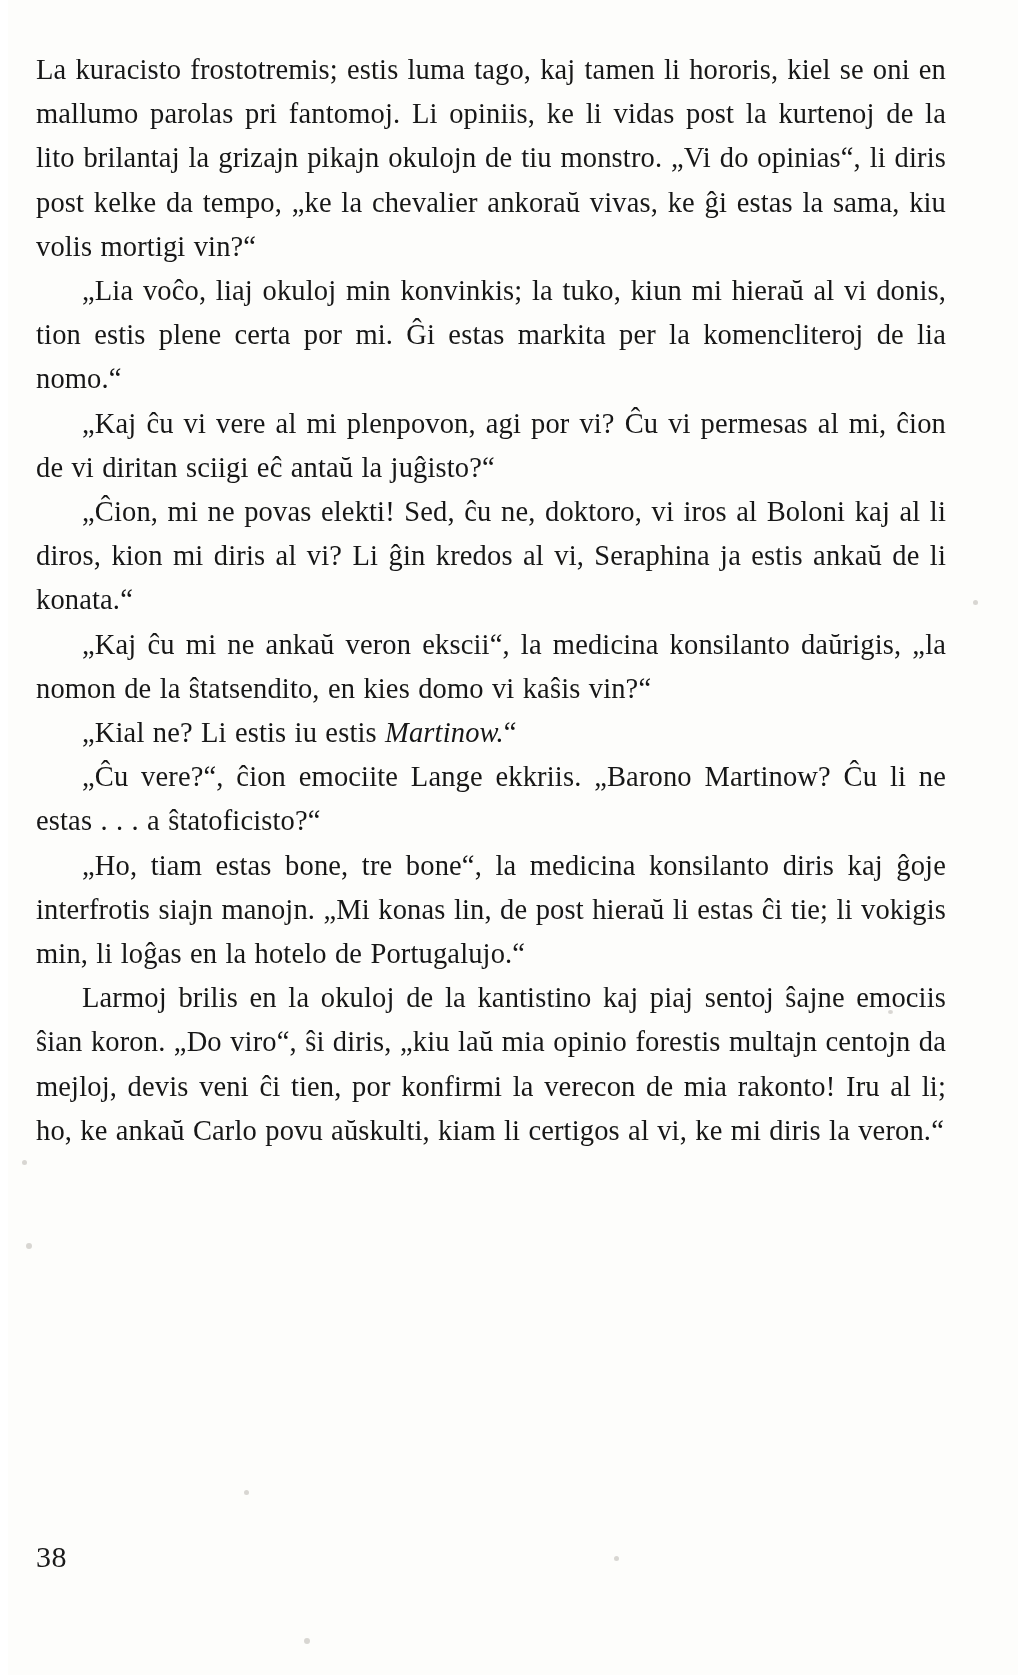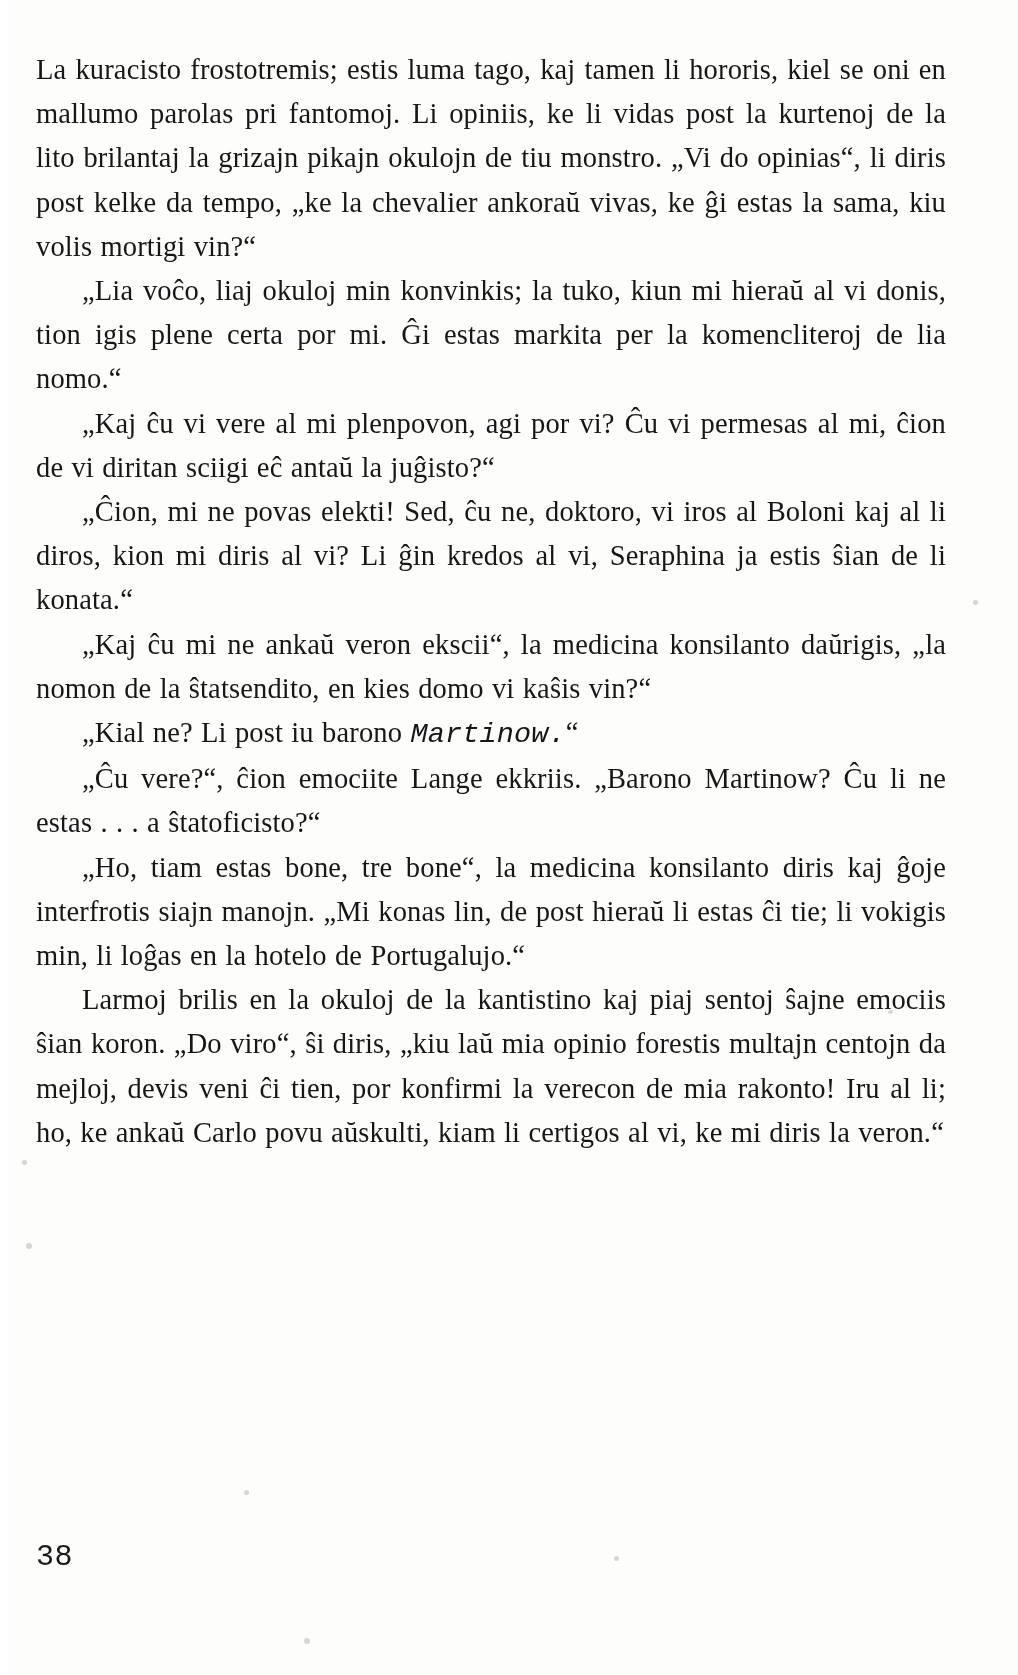--- a/index.html
+++ b/index.html
@@ -38,56 +38,55 @@
   }
   .para {
     margin: 0;
     text-indent: 0;
   }
   .para.indent {
     text-indent: 46px;
   }
   .ital {
     font-style: italic;
-    font-family: Liberation Mono, monospace;
   }
   .folio {
     position: absolute;
     left: 28px;
     top: 1540px;
     font-size: 30px;
-    font-family: Liberation Mono, monospace;
+    font-family: Liberation Serif, serif;
     color: #1a1a1a;
     letter-spacing: 0.5px;
   }
   .speck {
     position: absolute;
     background: #b9b7b1;
     border-radius: 50%;
     opacity: 0.55;
   }
 </style>
 </head>
 <body>
 
 <div class="page">
 
   <div class="text-block">
 
     <p class="para">La kuracisto frostotremis; estis luma tago, kaj tamen li hororis, kiel se oni en mallumo parolas pri fantomoj. Li opiniis, ke li vidas post la kurtenoj de la lito brilantaj la grizajn pikajn okulojn de tiu monstro. „Vi do opinias“, li diris post kelke da tempo, „ke la chevalier ankoraŭ vivas, ke ĝi estas la sama, kiu volis mortigi vin?“</p>
 
-    <p class="para indent">„Lia voĉo, liaj okuloj min konvinkis; la tuko, kiun mi hieraŭ al vi donis, tion igis plene certa por mi. Ĝi estas markita per la komencliteroj de lia nomo.“</p>
+    <p class="para indent">„Lia voĉo, liaj okuloj min konvinkis; la tuko, kiun mi hieraŭ al vi donis, tion estis plene certa por mi. Ĝi estas markita per la komencliteroj de lia nomo.“</p>
 
     <p class="para indent">„Kaj ĉu vi vere al mi plenpovon, agi por vi? Ĉu vi permesas al mi, ĉion de vi diritan sciigi eĉ antaŭ la juĝisto?“</p>
 
-    <p class="para indent">„Ĉion, mi ne povas elekti! Sed, ĉu ne, doktoro, vi iros al Boloni kaj al li diros, kion mi diris al vi? Li ĝin kredos al vi, Seraphina ja estis ŝian de li konata.“</p>
+    <p class="para indent">„Ĉion, mi ne povas elekti! Sed, ĉu ne, doktoro, vi iros al Boloni kaj al li diros, kion mi diris al vi? Li ĝin kredos al vi, Seraphina ja estis ankaŭ de li konata.“</p>
 
     <p class="para indent">„Kaj ĉu mi ne ankaŭ veron ekscii“, la medicina konsilanto daŭrigis, „la nomon de la ŝtatsendito, en kies domo vi kaŝis vin?“</p>
 
-    <p class="para indent"><span>„Kial ne? Li post iu barono </span><span class="ital">Martinow.</span><span>“</span></p>
+    <p class="para indent"><span>„Kial ne? Li estis iu estis </span><span class="ital">Martinow.</span><span>“</span></p>
 
     <p class="para indent">„Ĉu vere?“, ĉion emociite Lange ekkriis. „Barono Martinow? Ĉu li ne estas . . . a ŝtatoficisto?“</p>
 
 
     <p class="para indent">„Ho, tiam estas bone, tre bone“, la medicina konsilanto diris kaj ĝoje interfrotis siajn manojn. „Mi konas lin, de post hieraŭ li estas ĉi tie; li vokigis min, li loĝas en la hotelo de Portugalujo.“</p>
 
     <p class="para indent">Larmoj brilis en la okuloj de la kantistino kaj piaj sentoj ŝajne emociis ŝian koron. „Do viro“, ŝi diris, „kiu laŭ mia opinio forestis multajn centojn da mejloj, devis veni ĉi tien, por konfirmi la verecon de mia rakonto! Iru al li; ho, ke ankaŭ Carlo povu aŭskulti, kiam li certigos al vi, ke mi diris la veron.“</p>
 
   </div>
 

